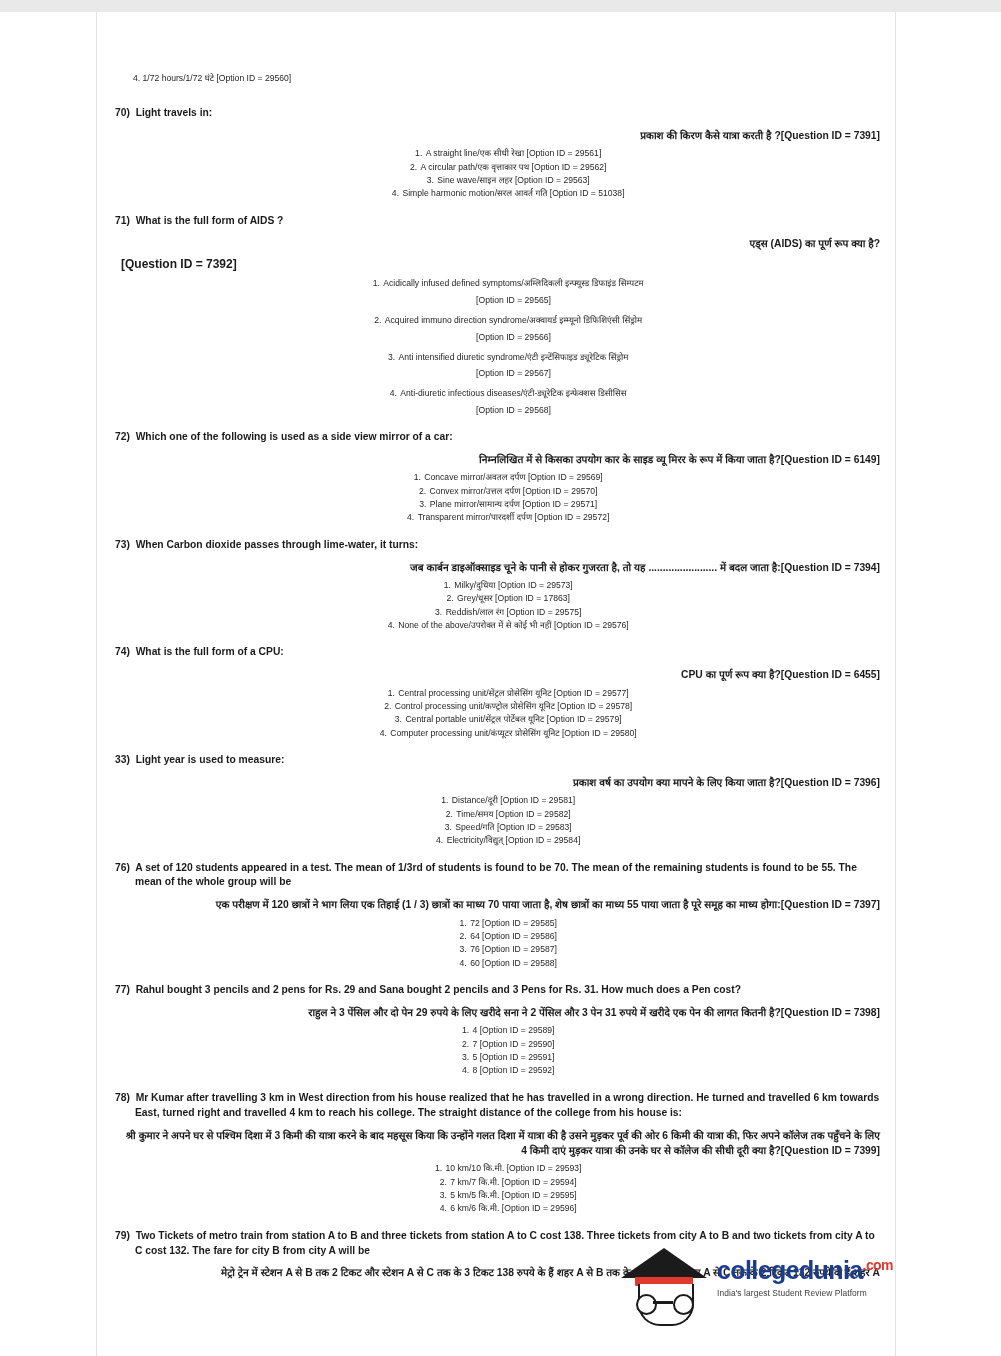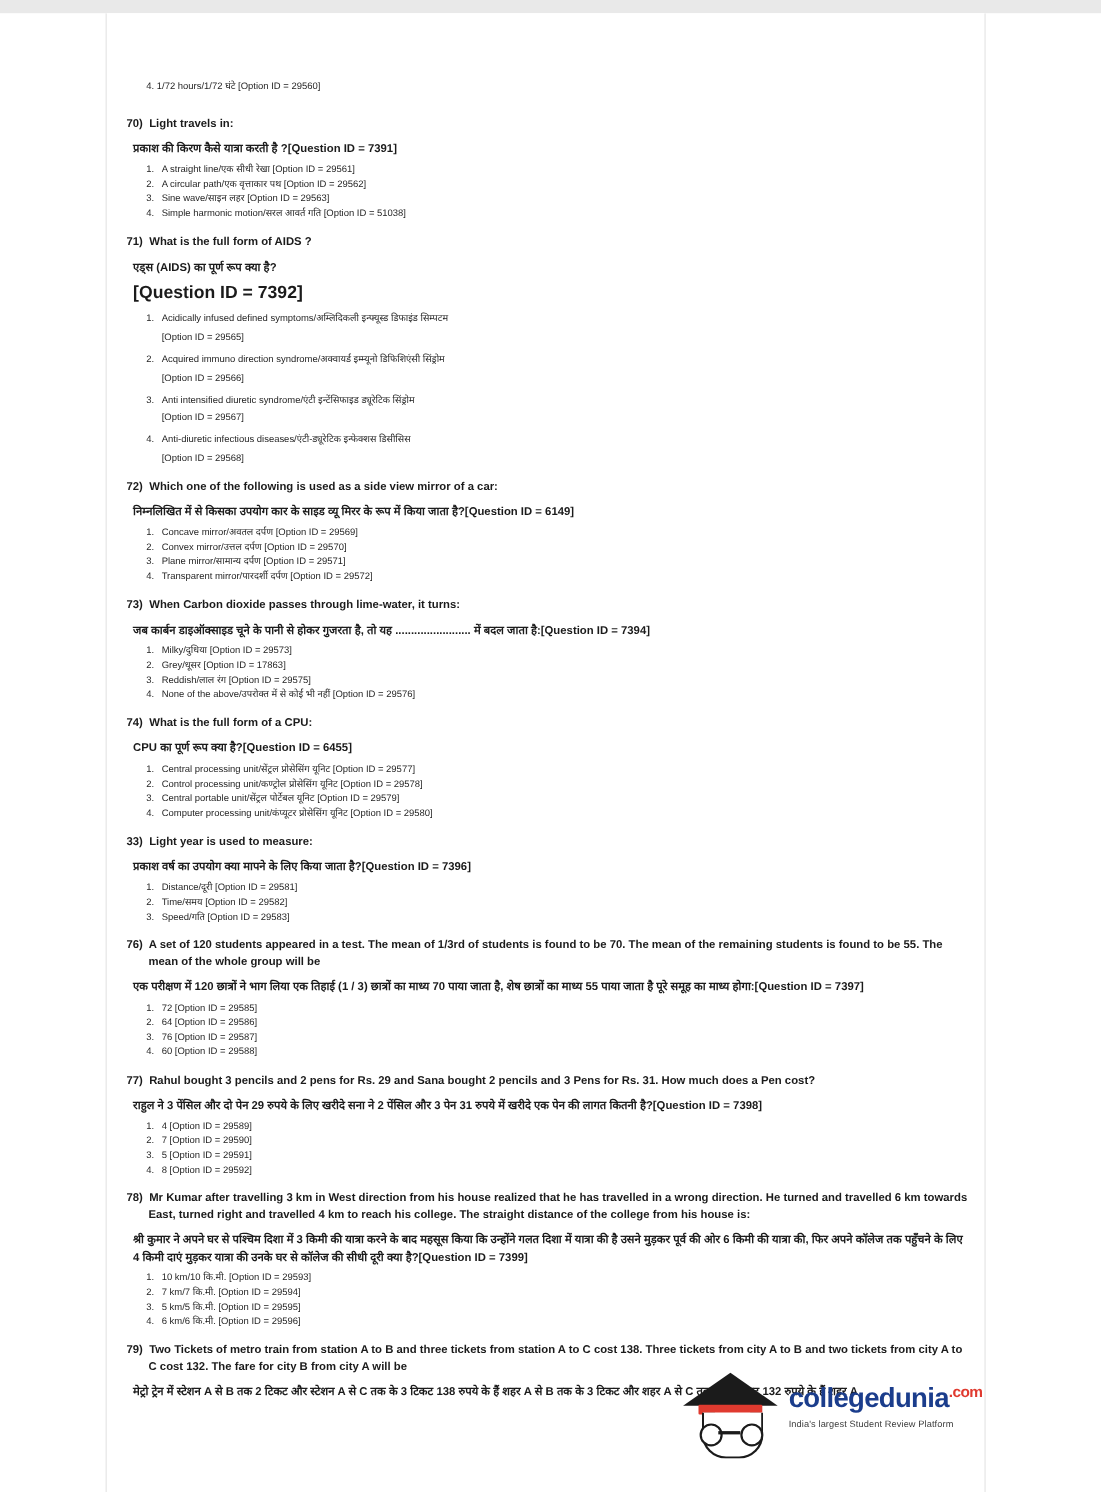--- a/index.html
+++ b/index.html
@@ -48,33 +48,35 @@
     padding-left: 20px;
     text-indent: -20px;
   }
   .q-hindi {
     font-size: 10.3px;
     font-weight: bold;
     color: #1b1b1b;
     line-height: 1.5;
     margin: 0 0 4px 0;
     padding-left: 6px;
+    text-align: right;
   }
   .q-hindi2 {
-    font-size: 16px;
+    font-size: 12px;
     font-weight: bold;
     color: #1b1b1b;
     line-height: 1.5;
     margin: 0 0 4px 0;
     padding-left: 6px;
   }
   ol.opts {
     list-style: none;
     margin: 0;
     padding: 0 0 0 18px;
+    text-align: center;
   }
   ol.opts li {
     font-size: 8.6px;
     color: #1f1f1f;
     line-height: 1.55;
     padding-left: 14px;
     text-indent: -14px;
   }
   ol.opts.spaced li {
     line-height: 1.5;
@@ -262,20 +264,21 @@
       <div class="q-block">
         <p class="q-head">
           <span>33)</span>&nbsp;
           <span>Light year is used to measure:</span>
         </p>
         <p class="q-hindi">प्रकाश वर्ष का उपयोग क्या मापने के लिए किया जाता है?[Question ID = 7396]</p>
         <ol class="opts">
           <li><span class="num">1.</span><span>Distance/दूरी [Option ID = 29581]</span></li>
           <li><span class="num">2.</span><span>Time/समय [Option ID = 29582]</span></li>
           <li><span class="num">3.</span><span>Speed/गति [Option ID = 29583]</span></li>
+          <li><span class="num">4.</span><span>Electricity/विद्युत् [Option ID = 29584]</span></li>
         </ol>
       </div>
 
       <div class="q-block">
         <p class="q-head">
           <span>76)</span>&nbsp;
           <span>A set of 120 students appeared in a test. The mean of 1/3rd of students is found to be 70. The mean of the remaining students is found to be 55. The mean of the whole group will be</span>
         </p>
         <p class="q-hindi">एक परीक्षण में 120 छात्रों ने भाग लिया  एक तिहाई  (1 / 3) छात्रों का माध्य 70  पाया जाता है, शेष छात्रों का माध्य 55 पाया जाता है  पूरे समूह का माध्य होगा:[Question ID = 7397]</p>
         <ol class="opts">

